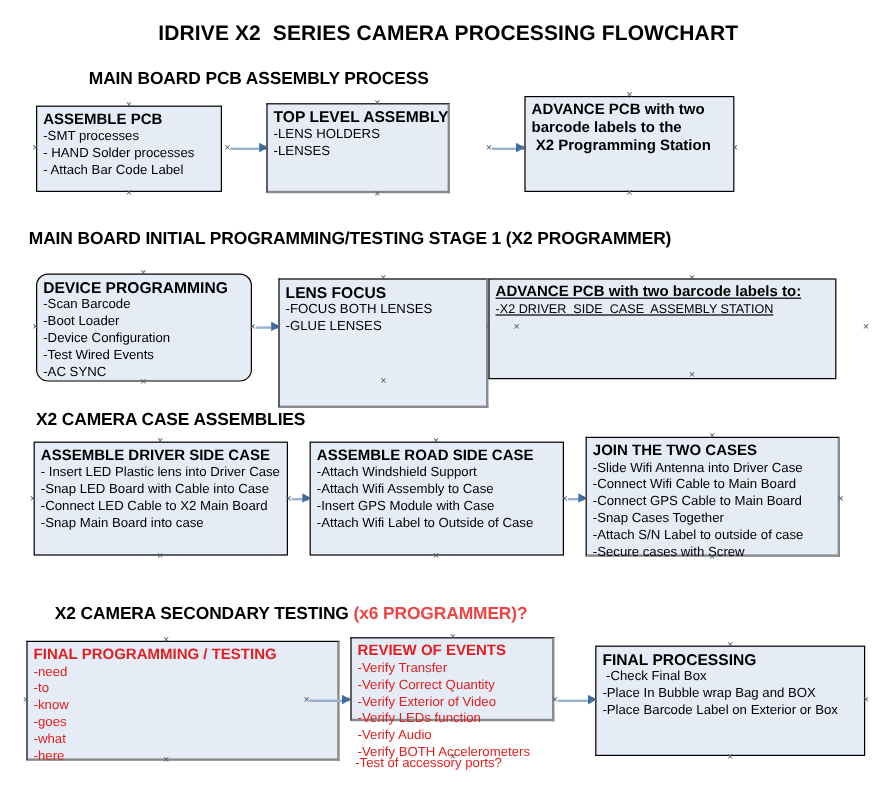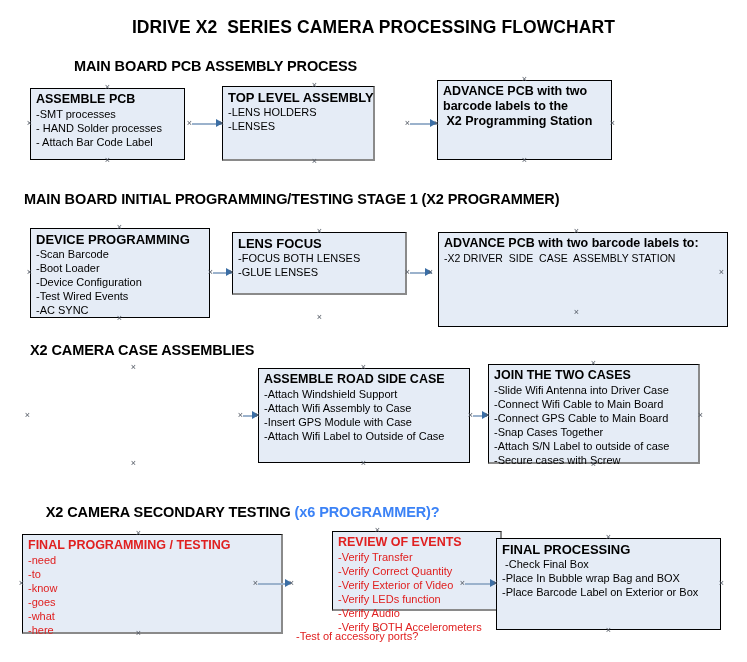--- a/index.html
+++ b/index.html
@@ -32,21 +32,21 @@
     white-space: pre;
   }
   .section-head {
     position: absolute;
     font-size: 14.5px;
     font-weight: bold;
     white-space: pre;
     letter-spacing: -0.1px;
   }
   .section-head .accent {
-    color: #3b82f6;
+    color: #ef4444;
   }
   
   .pbox {
     position: absolute;
     background: #e5ecf6;
     box-sizing: border-box;
     padding: 3px 5px 2px 5px;
     overflow: visible;
   }
   .pbox.plain {
@@ -150,60 +150,67 @@
     <div class="ttl">barcode labels to the</div>
     <div class="ttl"> X2 Programming Station</div>
   </div>
   <span class="cp" style="left:521px; top:76px;"></span>
   <span class="cp" style="left:521px; top:157px;"></span>
   <span class="cp" style="left:433px; top:120px;"></span>
   <span class="cp" style="left:609px; top:120px;"></span>
 
   <div class="section-head" style="left:24px; top:191px;">MAIN BOARD INITIAL PROGRAMMING/TESTING STAGE 1 (X2 PROGRAMMER)</div>
 
-  <div class="pbox plain" style="left:30px; top:228px; width:180px; height:90px;">
+  <div class="pbox plain" style="left:30px; top:228px; width:180px; height:90px;border-radius:10px;">
     <div class="ttl big">DEVICE PROGRAMMING</div>
     <div class="li">-Scan Barcode</div>
     <div class="li">-Boot Loader</div>
     <div class="li">-Device Configuration</div>
     <div class="li">-Test Wired Events</div>
     <div class="li">-AC SYNC</div>
   </div>
   <span class="cp" style="left:116px; top:224px;"></span>
   <span class="cp" style="left:116px; top:315px;"></span>
   <span class="cp" style="left:26px; top:269px;"></span>
   <span class="cp" style="left:207px; top:269px;"></span>
 
   <div class="conn" style="left:213px; top:272px; width:20px;"></div>
   <div class="arrowhead" style="left:226px; top:268px;"></div>
 
-  <div class="pbox shadowed" style="left:232px; top:232px; width:175px; height:63px;">
+  <div class="pbox shadowed" style="left:232px; top:232px; width:175px; height:108px;">
     <div class="ttl big">LENS FOCUS</div>
     <div class="li">-FOCUS BOTH LENSES</div>
     <div class="li">-GLUE LENSES</div>
   </div>
   <span class="cp" style="left:316px; top:228px;"></span>
   <span class="cp" style="left:316px; top:314px;"></span>
   <span class="cp" style="left:228px; top:269px;"></span>
   <span class="cp" style="left:404px; top:269px;"></span>
 
   <div class="conn" style="left:410px; top:272px; width:22px;"></div>
   <div class="arrowhead" style="left:425px; top:268px;"></div>
 
-  <div class="pbox plain" style="left:438px; top:232px; width:290px; height:95px;">
+  <div class="pbox plain" style="left:407px; top:232px; width:290px; height:84px;text-decoration:underline;">
     <div class="ttl">ADVANCE PCB with two barcode labels to:</div>
     <div class="li sm">-X2 DRIVER  SIDE  CASE  ASSEMBLY STATION</div>
   </div>
   <span class="cp" style="left:573px; top:228px;"></span>
   <span class="cp" style="left:573px; top:309px;"></span>
   <span class="cp" style="left:427px; top:269px;"></span>
   <span class="cp" style="left:718px; top:269px;"></span>
 
   <div class="section-head" style="left:30px; top:342px;">X2 CAMERA CASE ASSEMBLIES</div>
 
+  <div class="pbox plain" style="left:28px; top:368px; width:212px; height:95px;">
+    <div class="ttl">ASSEMBLE DRIVER SIDE CASE</div>
+    <div class="li">- Insert LED Plastic lens into Driver Case</div>
+    <div class="li">-Snap LED Board with Cable into Case</div>
+    <div class="li">-Connect LED Cable to X2 Main Board</div>
+    <div class="li">-Snap Main Board into case</div>
+  </div>
   <span class="cp" style="left:130px; top:364px;"></span>
   <span class="cp" style="left:130px; top:460px;"></span>
   <span class="cp" style="left:24px; top:412px;"></span>
   <span class="cp" style="left:237px; top:412px;"></span>
 
   <div class="conn" style="left:243px; top:415px; width:14px;"></div>
   <div class="arrowhead" style="left:252px; top:411px;"></div>
 
   <div class="pbox plain" style="left:258px; top:368px; width:212px; height:95px;">
     <div class="ttl">ASSEMBLE ROAD SIDE CASE</div>
@@ -249,21 +256,21 @@
   </div>
   <span class="cp" style="left:135px; top:530px;"></span>
   <span class="cp" style="left:135px; top:630px;"></span>
 
   <span class="cp" style="left:18px; top:580px;"></span>
   <span class="cp" style="left:252px; top:580px;"></span>
 
   <div class="conn" style="left:258px; top:583px; width:30px;"></div>
   <div class="arrowhead" style="left:285px; top:579px;"></div>
 
-  <div class="pbox shadowed red" style="left:292px; top:531px; width:170px; height:80px;margin-left:40px;">
+  <div class="pbox shadowed red" style="left:292px; top:531px; width:170px; height:70px;">
     <div class="ttl">REVIEW OF EVENTS</div>
     <div class="li">-Verify Transfer</div>
     <div class="li">-Verify Correct Quantity</div>
     <div class="li">-Verify Exterior of Video</div>
     <div class="li">-Verify LEDs function</div>
     <div class="li">-Verify Audio</div>
     <div class="li">-Verify BOTH Accelerometers</div>
   </div>
   <div class="overflow-line" style="left:296px; top:629px;">-Test of accessory ports?</div>
   <span class="cp" style="left:374px; top:527px;"></span>

